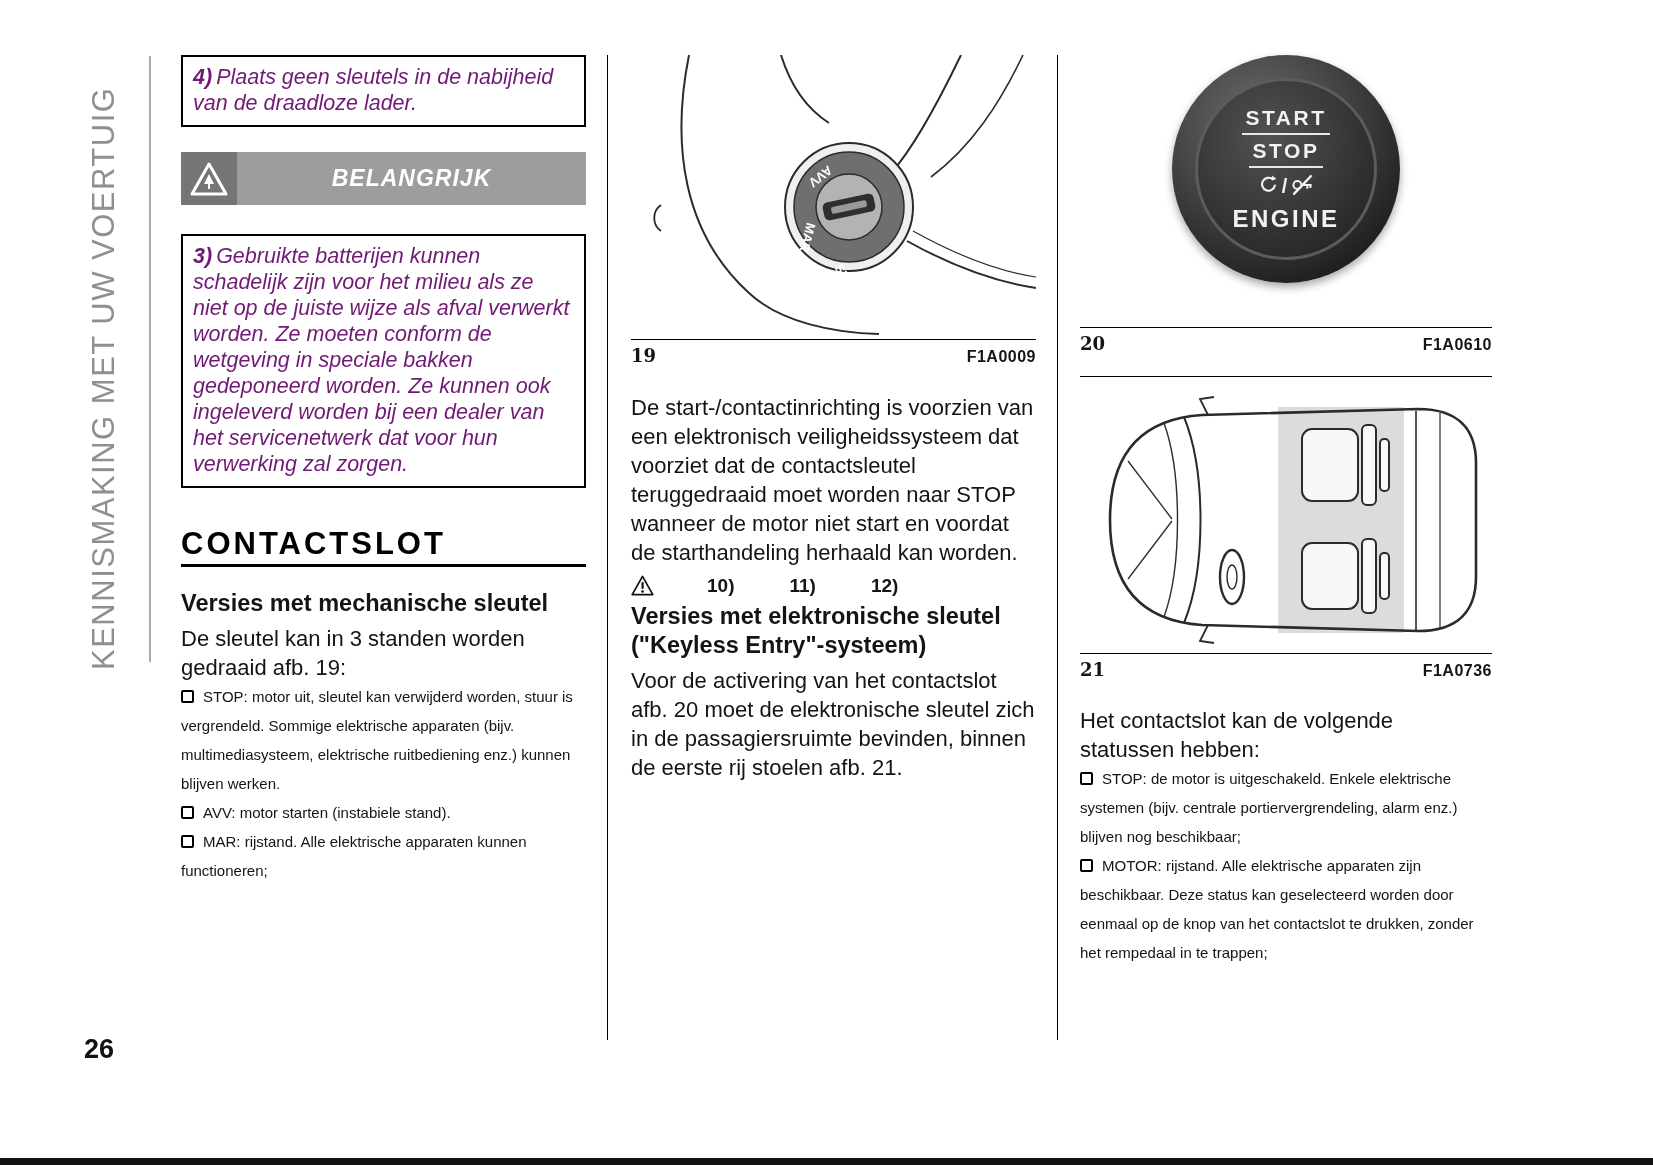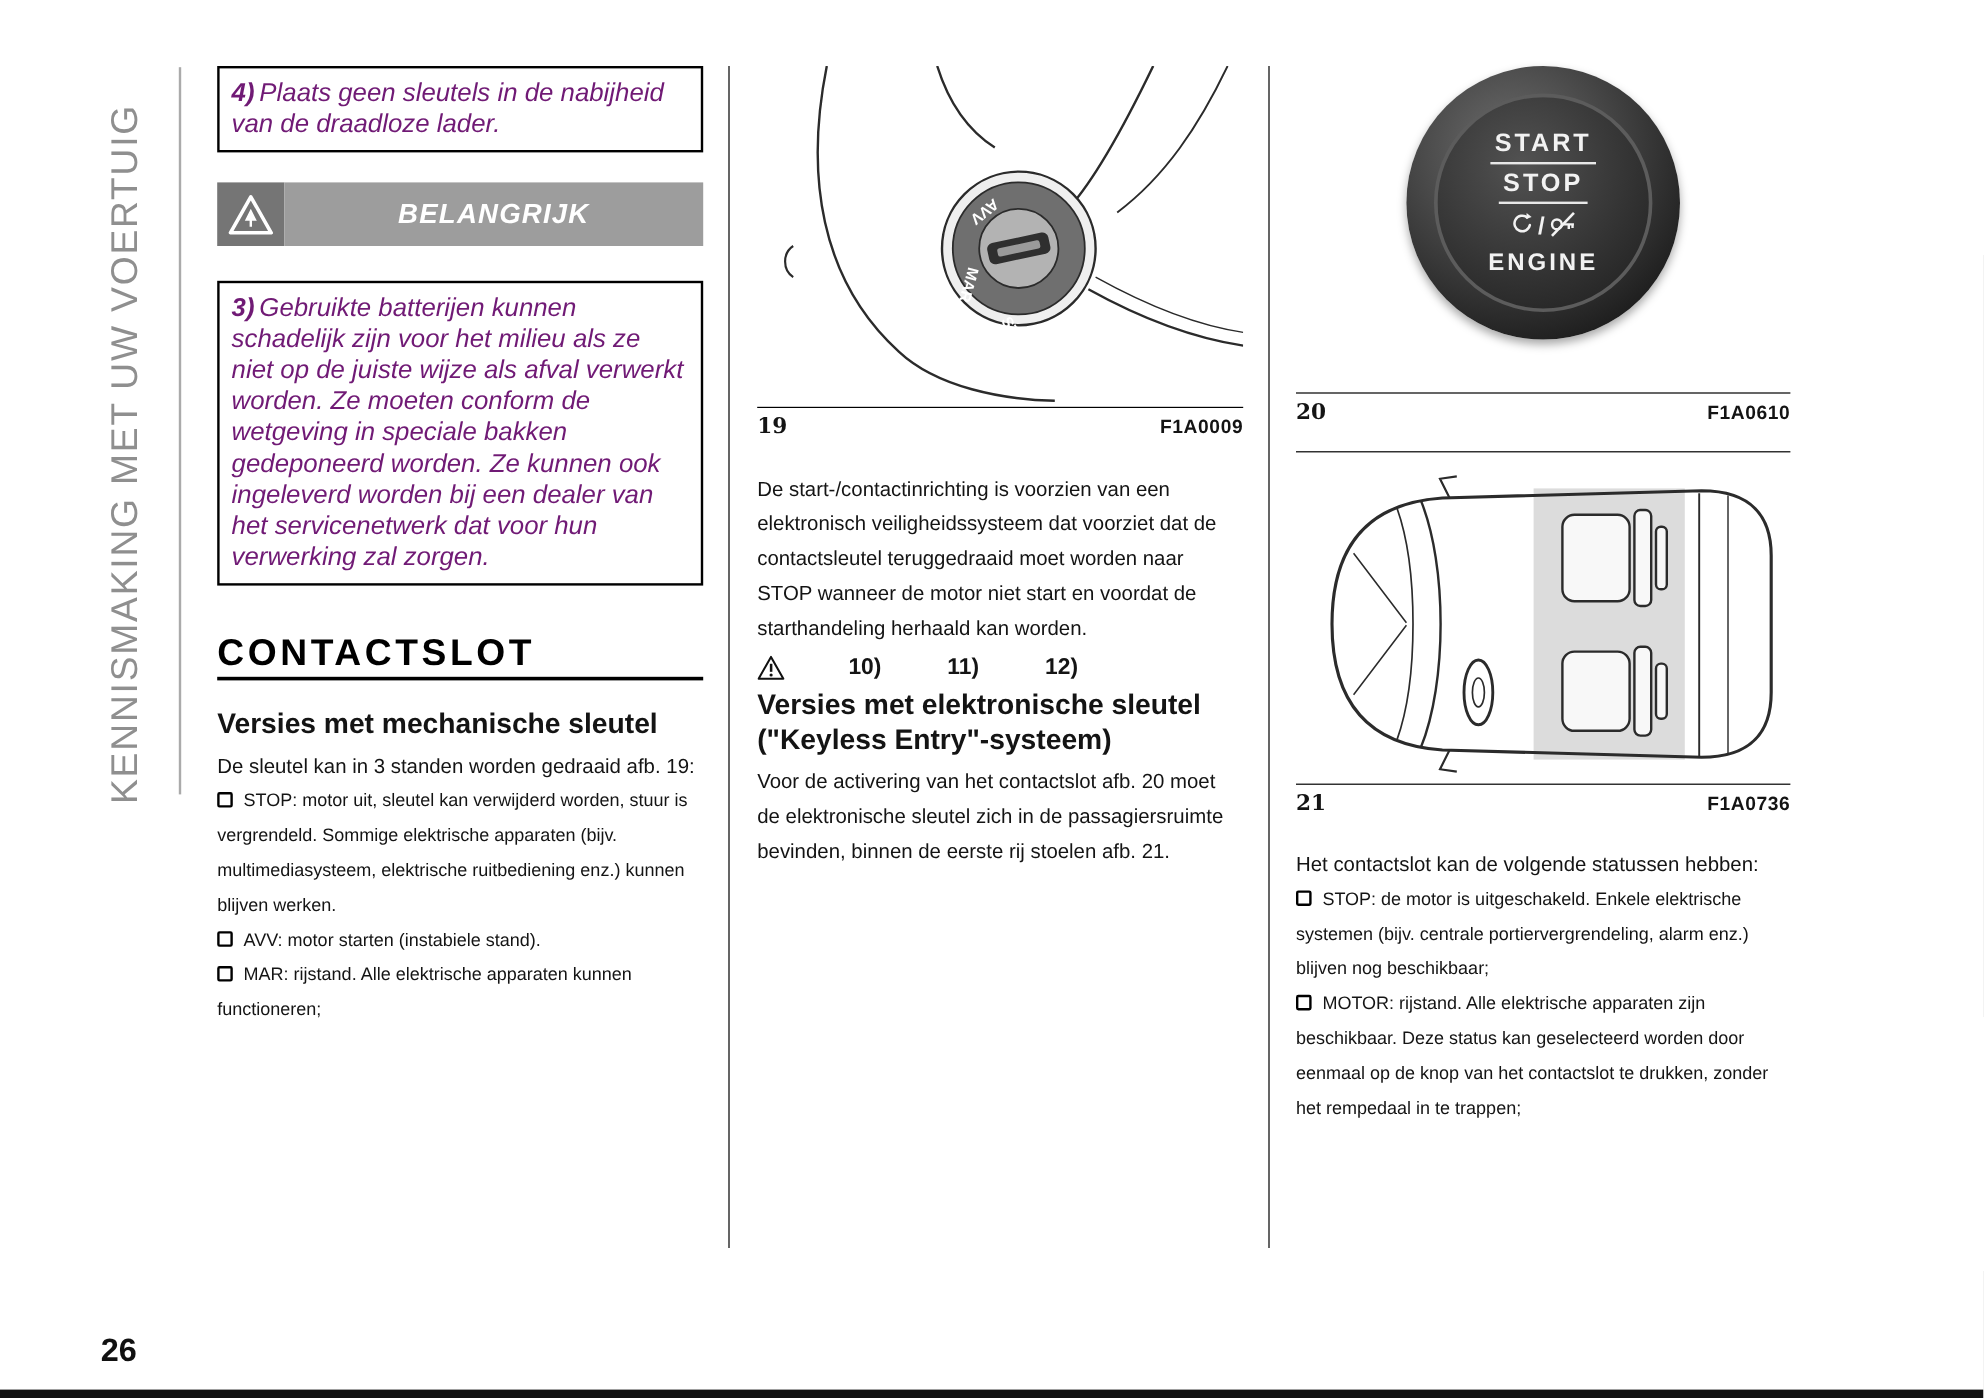--- a/index.html
+++ b/index.html
@@ -11,21 +11,21 @@
   }
   .bottom-strip { position:absolute; left:0; bottom:0; width:100%; height:7px; background:#111; }
 
   
   .sidebar-text {
     position:absolute; left:86px; top:52px; height:618px;
     writing-mode:vertical-rl; transform:rotate(180deg);
     font-size:31px; color:#8f8f8f; letter-spacing:1.5px; white-space:nowrap;
   }
   .sidebar-rule { position:absolute; left:149px; top:56px; width:2px; height:606px; background:#aaaaaa; }
-  .pagenum { position:absolute; left:84px; top:1110px; font-size:27px; font-weight:bold; color:#111; }
+  .pagenum { position:absolute; left:84px; top:1034px; font-size:27px; font-weight:bold; color:#111; }
 
   
   .vdiv { position:absolute; top:55px; width:1px; height:985px; background:#000; }
   .vdiv1 { left:607px; } .vdiv2 { left:1057px; }
   .col { position:absolute; top:55px; }
   .col1 { left:181px; width:405px; }
   .col2 { left:631px; width:405px; }
   .col3 { left:1080px; width:412px; }
 
   
@@ -41,21 +41,21 @@
     font-weight:bold; font-style:italic; font-size:23px; letter-spacing:1px;
     display:flex; align-items:center; justify-content:center;
   }
   .note-box.second { margin-top:29px; }
 
   .heading {
     margin-top:38px; font-size:31px; font-weight:bold; letter-spacing:3px;
     padding-bottom:2px; border-bottom:3px solid #000; color:#000;
   }
   .subheading { margin-top:22px; font-size:23.5px; font-weight:bold; line-height:29px; }
-  .body-p { margin-top:6px; font-size:17px; line-height:29px; }
+  .body-p { margin-top:6px; font-size:22px; line-height:29px; }
   .bullet { font-size:15px; line-height:29px; }
   .sq {
     display:inline-block; width:13px; height:13px;
     border:2.5px solid #000; border-radius:2px;
     margin-right:9px; position:relative; top:1px;
   }
 
   
   .fig-art { position:relative; }
   .fig-caption {
@@ -84,21 +84,21 @@
     background:radial-gradient(circle at 40% 32%, #525252, #262626 82%);
     border:3px solid #5c5c5c;
     color:#f2f2f2; display:flex; flex-direction:column; align-items:center; justify-content:center;
   }
   .eb-word {
     font-size:21px; font-weight:bold; letter-spacing:2.5px;
     border-bottom:2px solid #e8e8e8; padding:0 4px 3px 4px; margin-bottom:4px;
   }
   .eb-icons { display:flex; align-items:center; gap:3px; margin:2px 0 2px 0; }
   .eb-slash { font-size:20px; font-weight:bold; color:#f2f2f2; }
-  .eb-engine { font-size:20px; font-weight:bold; letter-spacing:2.5px; margin-top:3px; }
+  .eb-engine { font-size:24px; font-weight:bold; letter-spacing:2.5px; margin-top:3px; }
 
   .fig19-art { height:280px; }
   .fig21-art { height:258px; margin-top:14px; }
 
   .col3-text { margin-top:26px; }
 </style>
 </head>
 <body>
 
 <div class="page">

